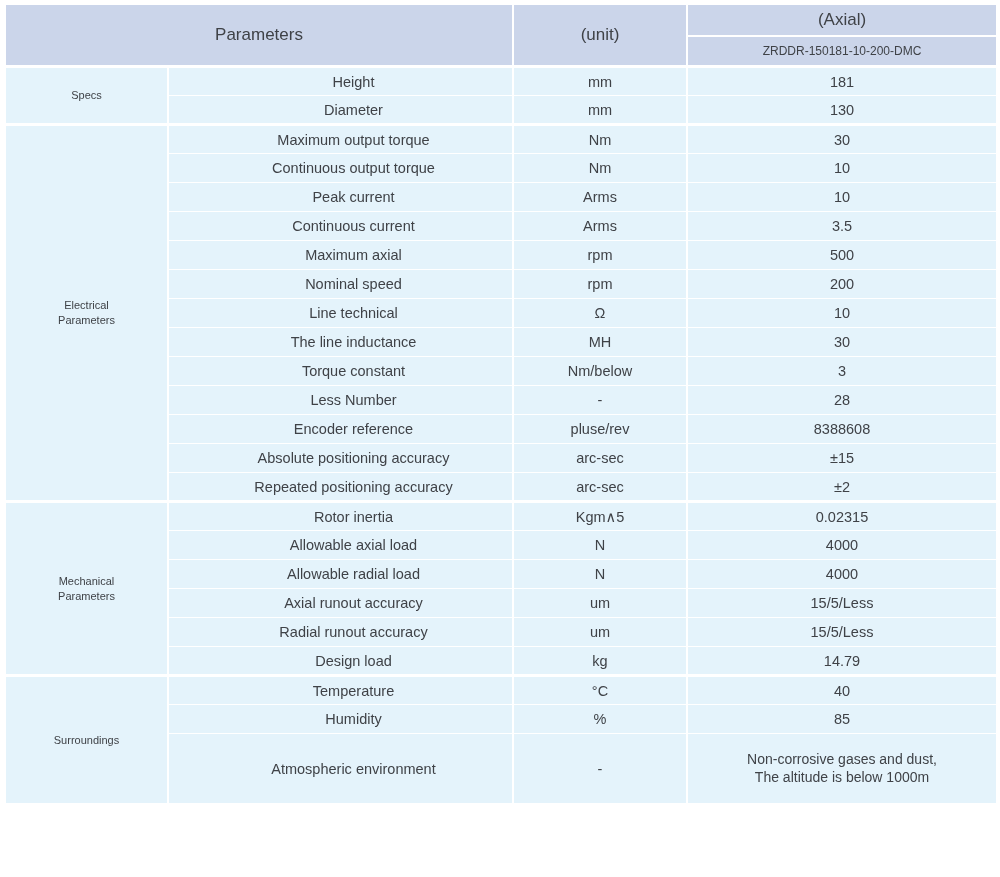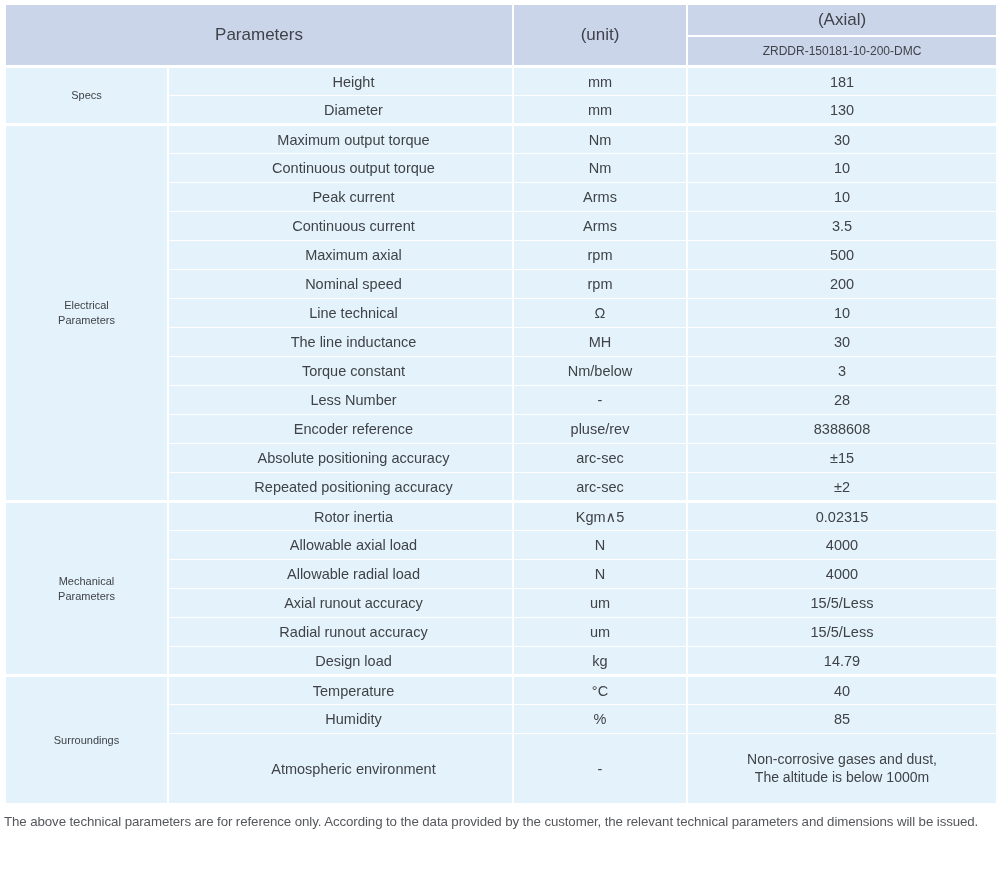--- a/index.html
+++ b/index.html
@@ -221,14 +221,13 @@
       <tr class="tall-row">
         <td class="param-name">Atmospheric environment</td>
         <td>-</td>
         <td class="multiline">Non-corrosive gases and dust,
 The altitude is below 1000m</td>
       </tr>
 
     </tbody>
   </table>
 
-  <p class="footer-note">The above technical parameters are for reference only. According to the data provided by the customer, the relevant technical parameters and dimensions will be issued.</p>
 </div>
 
 </body></html>

